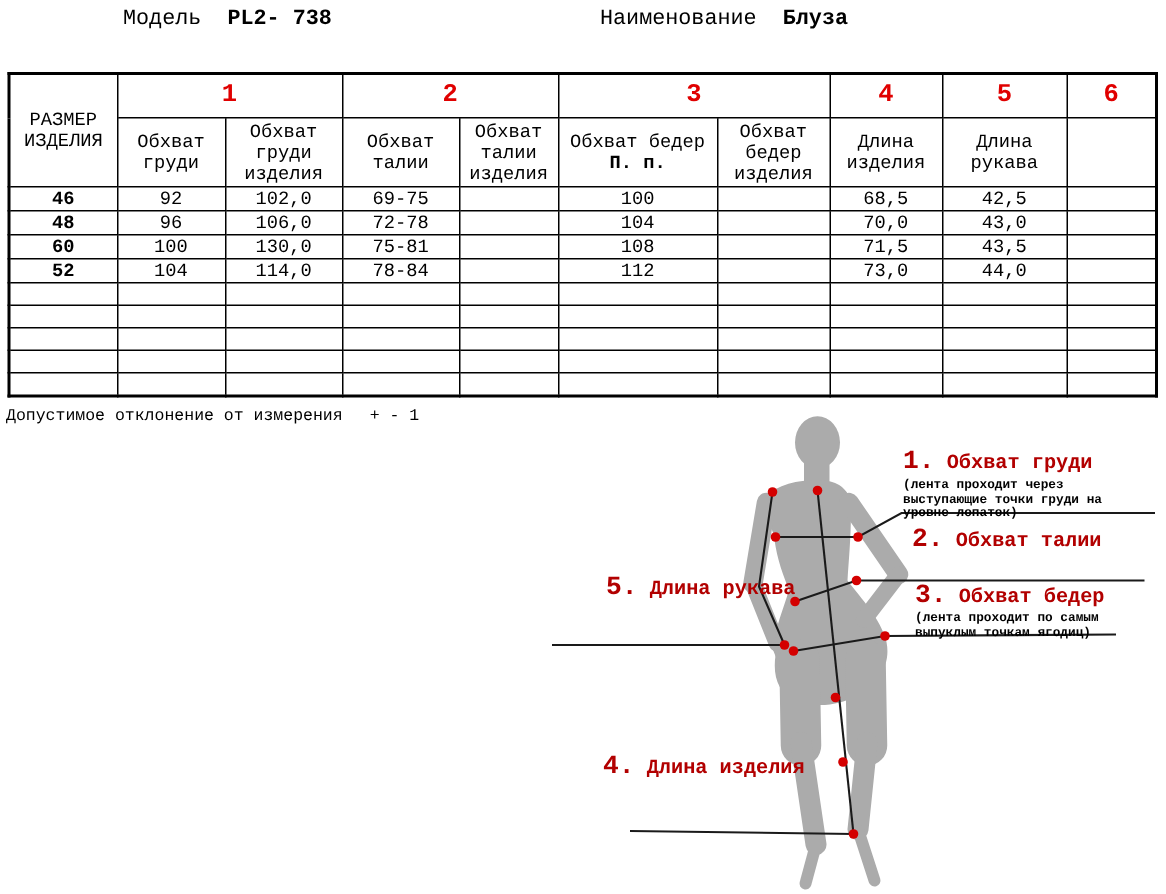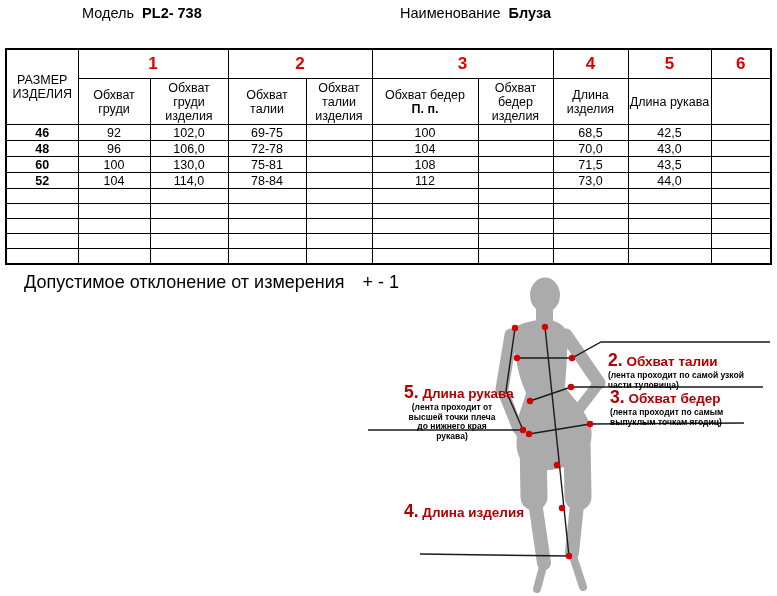--- a/index.html
+++ b/index.html
@@ -1,38 +1,38 @@
 <!DOCTYPE html>
 <html><head>
 <meta charset="utf-8">
 <style>
   html,body{margin:0;padding:0;background:#fff;}
   .page{position:relative;width:777px;height:596px;background:#fff;overflow:hidden;
-        font-family:Liberation Sans, sans-serif;color:#000;}
+        font-family:Liberation Mono, monospace;color:#000;}
 
   
   .topline{position:absolute;top:5px;left:0;width:777px;font-size:14.5px;}
   .cap{position:absolute;white-space:nowrap;}
   .cap b{font-weight:bold;}
 
   
   .tbl-wrap{position:absolute;left:5px;top:48px;}
   table.size{border-collapse:collapse;table-layout:fixed;width:765px;border:2px solid #000;}
   table.size td{border:1px solid #000;text-align:center;vertical-align:middle;
                 padding:0 1px;font-size:12.5px;line-height:1.12;overflow:hidden;}
   tr.r-group td{height:28px;}
   tr.r-group .gnum{font-size:17px;font-weight:bold;color:#e00000;}
   tr.r-sub td{height:45px;}
   td.corner{font-size:13.5px;}
   tr.r-data td{height:15px;}
   tr.r-data .size-val{font-weight:bold;}
   tr.r-empty td{height:14px;}
 
   
-  .deviation{position:absolute;left:24px;top:272px;font-size:18px;white-space:nowrap;}
+  .deviation{position:absolute;left:4px;top:272px;font-size:11px;white-space:nowrap;}
   .deviation .dev-val{margin-left:18px;}
 
   
   .fig-svg{position:absolute;left:360px;top:275px;}
   .ann{position:absolute;}
   .ann-title{color:#b20000;font-weight:bold;font-size:13.5px;white-space:nowrap;line-height:15px;}
   .ann-num{font-size:17.5px;}
   .ann-desc{font-size:8.5px;line-height:9.5px;font-weight:bold;color:#000;margin-top:2px;}
   .ann-right{text-align:center;}
 </style>
@@ -236,33 +236,35 @@
       <circle cx="211" cy="112" r="3.2"></circle>
       <circle cx="163" cy="155" r="3.2"></circle>
       <circle cx="169" cy="159" r="3.2"></circle>
       <circle cx="230" cy="149" r="3.2"></circle>
       <circle cx="197" cy="190" r="3.2"></circle>
       <circle cx="202" cy="233" r="3.2"></circle>
       <circle cx="209" cy="281" r="3.2"></circle>
     </g>
   </svg>
 
+  <div class="ann" style="left:602px;top:301px;width:172px;">
+    <div class="ann-title"><span class="ann-num">1.</span> <span>Обхват груди</span></div>
+    <div class="ann-desc" style="width:160px;">(лента проходит через выступающие точки груди на уровне лопаток)</div>
+  </div>
 
   <div class="ann" style="left:608px;top:353px;width:165px;">
     <div class="ann-title"><span class="ann-num">2.</span> <span>Обхват талии</span></div>
-    <div class="ann-desc" style="width:150px;">(лента проходит по самой узкой части туловища)</div>
   </div>
 
   <div class="ann" style="left:610px;top:390px;width:165px;">
     <div class="ann-title"><span class="ann-num">3.</span> <span>Обхват бедер</span></div>
     <div class="ann-desc" style="width:160px;">(лента проходит по самым выпуклым точкам ягодиц)</div>
   </div>
 
   <div class="ann ann-right" style="left:404px;top:385px;width:96px;">
     <div class="ann-title"><span class="ann-num">5.</span> <span>Длина рукава</span></div>
-    <div class="ann-desc">(лента проходит от высшей точки плеча до нижнего края рукава)</div>
   </div>
 
   <div class="ann ann-right" style="left:402px;top:504px;width:124px;">
     <div class="ann-title"><span class="ann-num">4.</span> <span>Длина изделия</span></div>
   </div>
 
 </div>
 
 </body></html>

